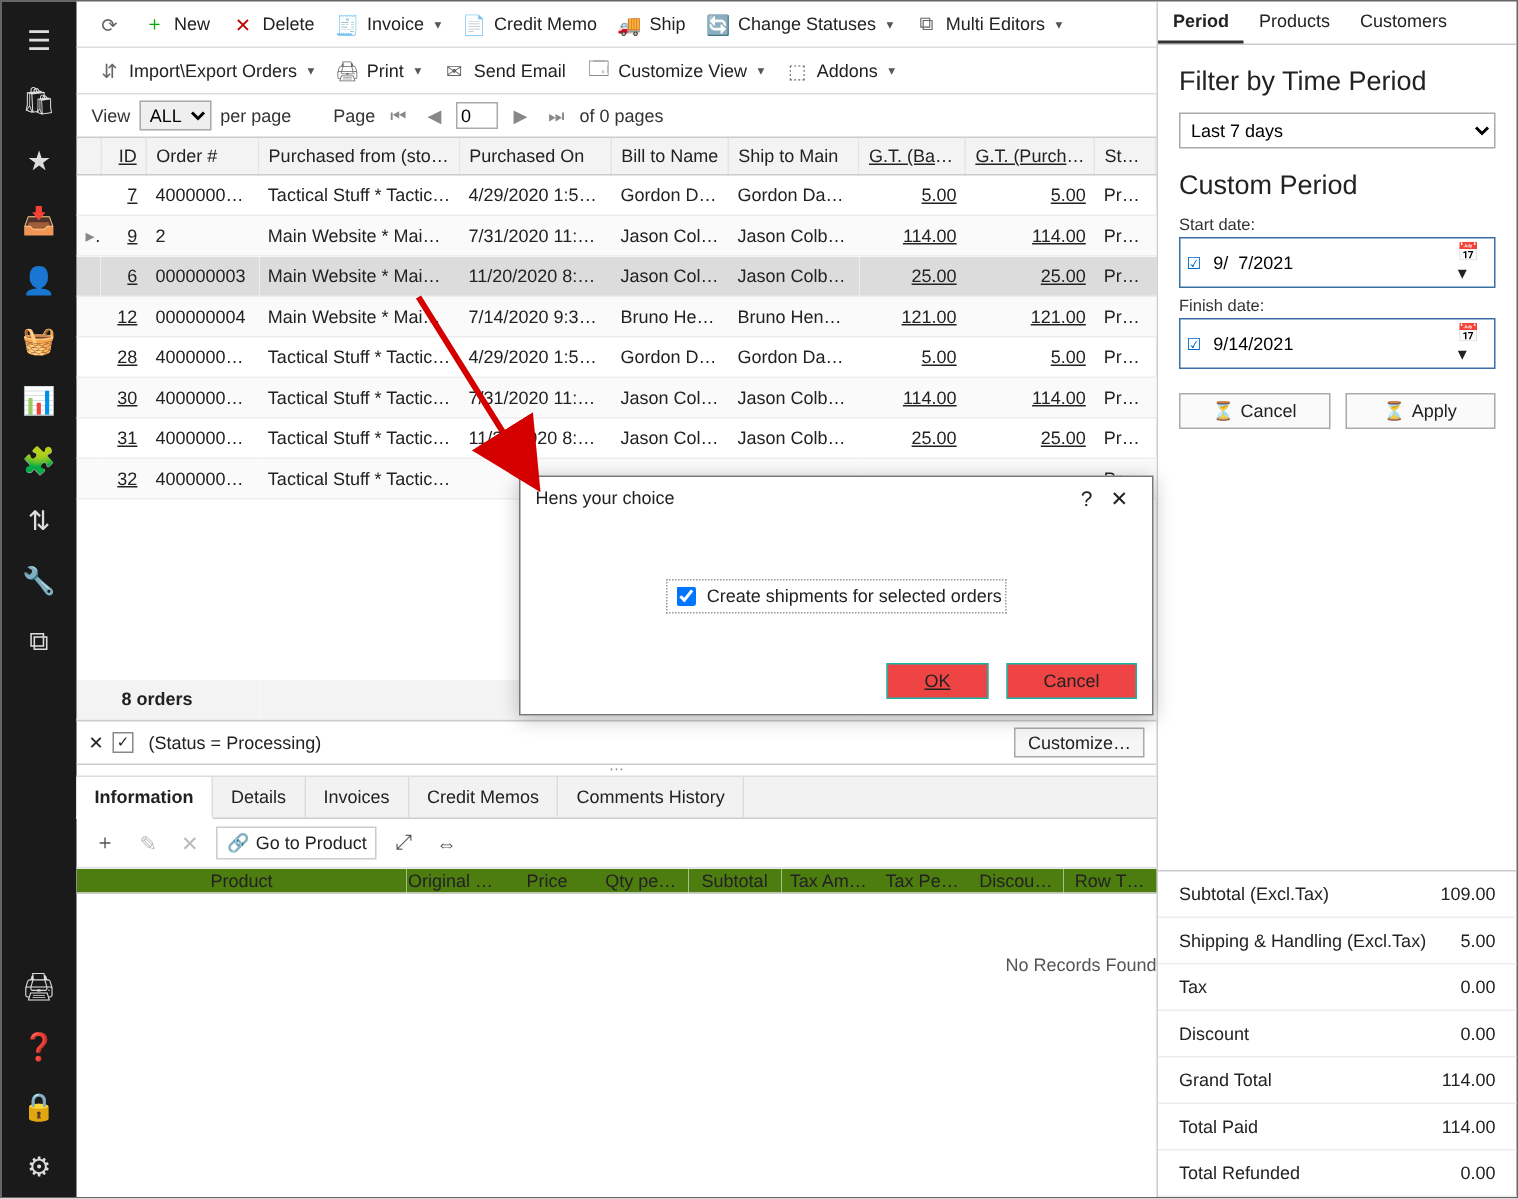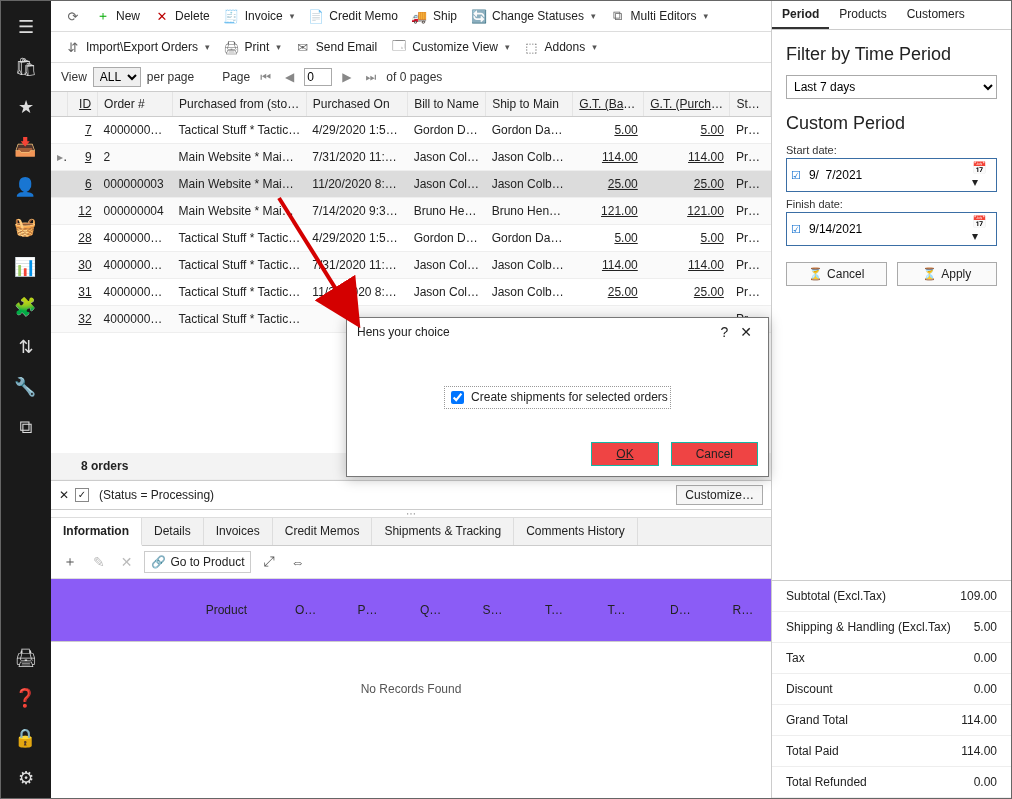--- a/index.html
+++ b/index.html
@@ -31,22 +31,22 @@
 .filterbar .cust{margin-left:auto;border:1px solid #aaa;padding:2px 8px;cursor:pointer;background:#f6f6f6;}
 .dragbar{height:8px;display:flex;align-items:center;justify-content:center;color:#888;font-size:10px;border-bottom:1px solid #ddd;}
 .tabs{display:flex;border-bottom:1px solid #ccc;background:#f2f2f2;}
 .tab{padding:6px 12px;cursor:pointer;border-right:1px solid #ddd;font-size:12px;}
 .tab.active{background:#fff;font-weight:bold;border-bottom:2px solid #fff;margin-bottom:-1px;}
 .subtool{display:flex;align-items:center;padding:5px 8px;gap:8px;border-bottom:1px solid #ddd;}
 .subtool .stbtn{padding:2px 4px;cursor:pointer;font-size:14px;color:#555;}
 .subtool .goto{border:1px solid #ccc;padding:3px 6px;display:flex;align-items:center;gap:4px;cursor:pointer;}
 .subtable-wrap{flex:1;display:flex;flex-direction:column;}
 table.subgrid{width:100%;border-collapse:collapse;table-layout:fixed;}
-table.subgrid th{background:#8b5cf6;border-bottom:1px solid #ccc;padding:24px;text-align:right;font-weight:normal;font-size:12px;white-space:nowrap;overflow:hidden;text-overflow:ellipsis;}
-.norec{text-align:center;padding:40px 15px;color:#555;font-size:12px;}
+table.subgrid th{background:#4d7c0f;border-bottom:1px solid #ccc;padding:1px;text-align:center;font-weight:normal;font-size:12px;white-space:nowrap;overflow:hidden;text-overflow:ellipsis;}
+.norec{text-align:right;padding:40px 0;color:#555;font-size:12px;}
 .rightpanel{width:240px;border-left:1px solid #ccc;display:flex;flex-direction:column;}
 .rtabs{display:flex;border-bottom:1px solid #ccc;}
 .rtab{padding:6px 10px;cursor:pointer;font-size:12px;}
 .rtab.active{font-weight:bold;border-bottom:2px solid #333;}
 .rbody{padding:10px 14px;flex:0 0 auto;}
 .rtitle{font-size:18px;margin:4px 0 10px 0;}
 .rselect{width:100%;padding:3px;border:1px solid #aaa;font-size:12px;background:#fff;}
 .rsection{margin-top:14px;}
 .rlabel{font-size:11px;color:#333;margin-bottom:2px;}
 .dateinput{display:flex;align-items:center;border:1px solid #3a6ea5;padding:2px 4px;gap:6px;}
@@ -329,21 +329,20 @@
       <span class="chip">(Status = Processing)</span>
       <span class="cust">Customize…</span>
     </div>
     <div class="dragbar">⋯</div>
 
     <div class="tabs" id="detail-tabs">
         <div class="tab active">Information</div>
         <div class="tab">Details</div>
         <div class="tab">Invoices</div>
         <div class="tab">Credit Memos</div>
-        <div class="tab">Shipments &amp; Tracking</div>
         <div class="tab">Comments History</div>
       </div>
 
     <div class="subtool">
       <span class="stbtn green">＋</span>
       <span class="stbtn" style="color:#bbb">✎</span>
       <span class="stbtn" style="color:#bbb">✕</span>
       <span class="goto">
           <span class="gray">🔗</span>
           <span>Go to Product</span>

